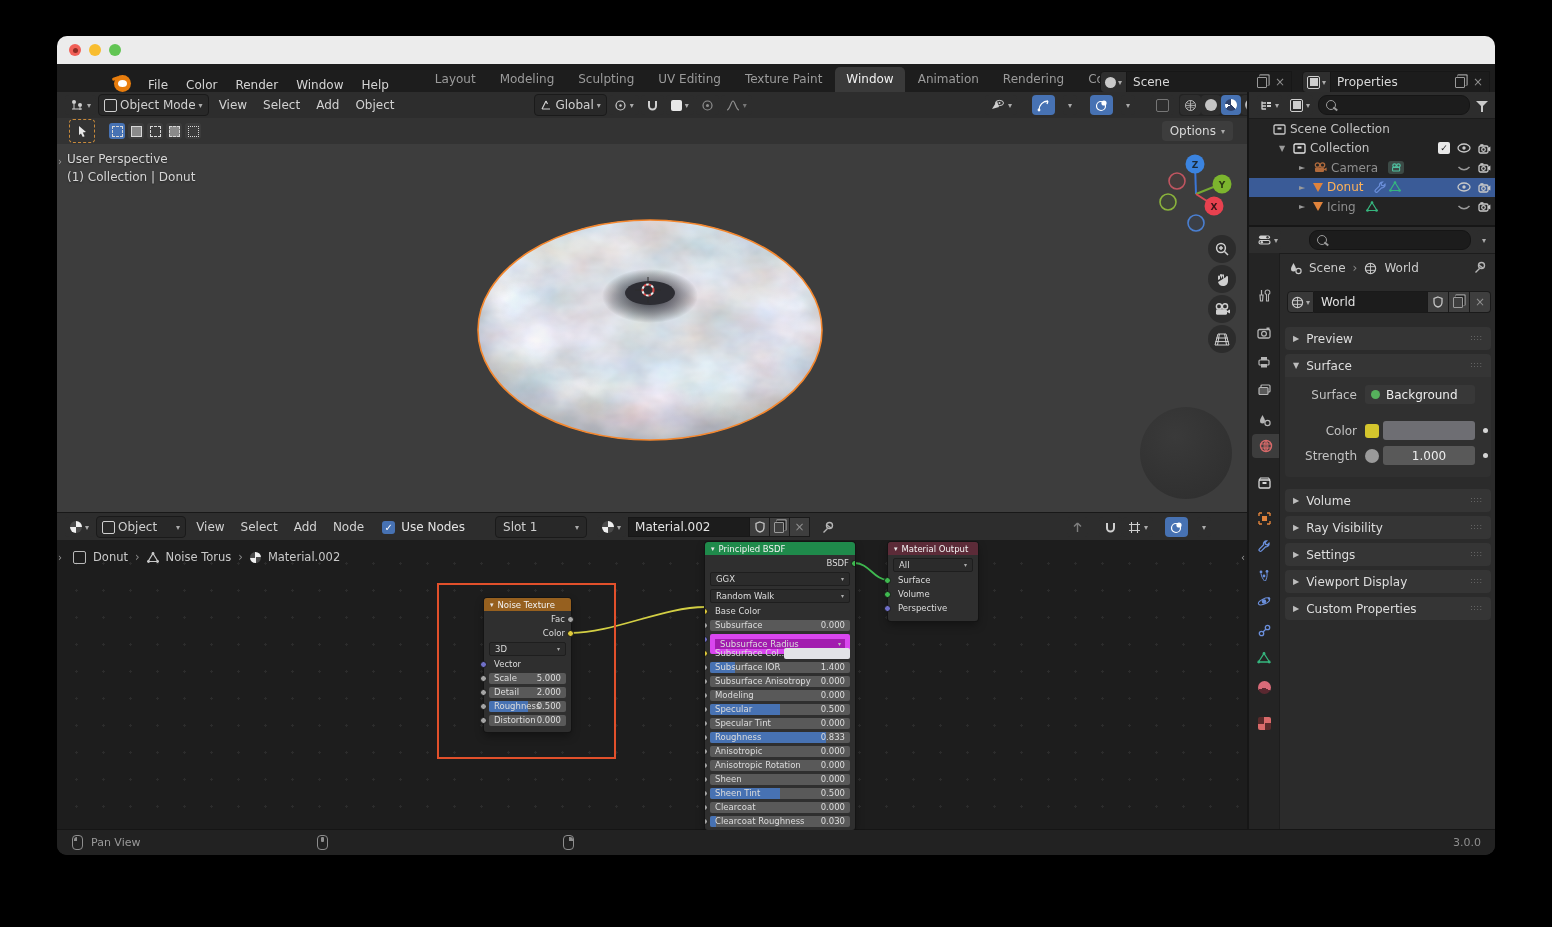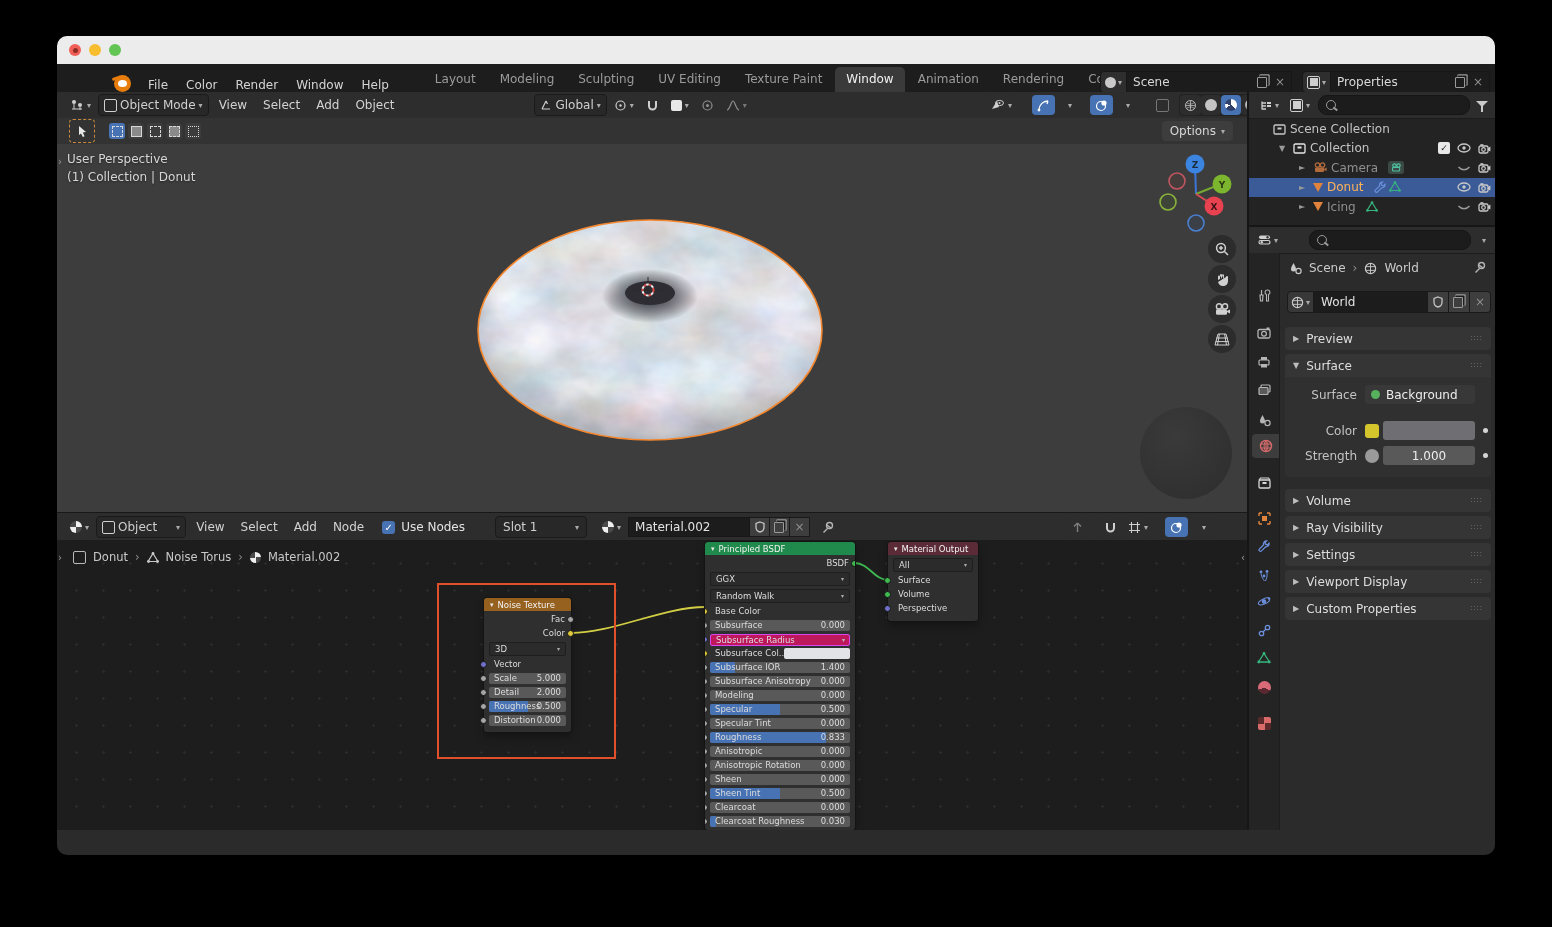--- a/index.html
+++ b/index.html
@@ -139,21 +139,21 @@
   .sock.l{left:-9px;}
   .ndd{height:12px;margin:3px 5px;background:#2b2b2b;border:1px solid #1e1e1e;border-radius:2px;display:flex;align-items:center;justify-content:space-between;padding:0 5px;line-height:12px;}
   .ndd .chev{font-size:6px;}
   .np{position:relative;height:11px;margin:3px 5px;}
   .npw{position:relative;height:11px;border-radius:2px;overflow:hidden;background:#595959;line-height:11px;}
   .npf{position:absolute;left:0;top:0;bottom:0;width:var(--fill,0%);background:#4772b3;}
   .npl{position:absolute;left:5px;z-index:1;white-space:nowrap;}
   .npv{position:absolute;right:5px;z-index:1;}
   .npcbar{display:none;}
   .t-plain .npw{background:transparent;overflow:visible;}
-  .t-dropdown .npw{background:#be185d;border:1px solid #d946ef;height:10px;line-height:10px;}
+  .t-dropdown .npw{background:#a21caf;border:5px solid #d946ef;height:10px;line-height:10px;}
   .t-dropdown .npw::after{content:"▾";position:absolute;right:4px;font-size:6px;color:#bbb;}
   .t-color .npw{background:transparent;overflow:visible;}
   .t-color .npcbar{display:block;position:absolute;right:0;top:0;width:66px;height:11px;border-radius:2px;background:#e2e3e7;}
   .annot{position:absolute;border:2px solid #e2502b;z-index:20;}
   .wires{position:absolute;inset:0;z-index:5;}
   
   .mouse{width:9px;height:13px;border:1px solid #8e8e8e;border-radius:4px;position:relative;display:inline-block;}
   .mouse::after{content:"";position:absolute;background:#8e8e8e;}
   .m-left::after{left:0.5px;top:0.5px;width:3.5px;height:4.5px;border-radius:3px 0 0 0;}
   .m-mid::after{left:3px;top:1px;width:2.5px;height:5px;border-radius:1px;}
@@ -1193,13 +1193,20 @@
             <div class="panel pclosed" style="top: 370px;">
               <span class="parrow">▶</span>
               <span>Custom Properties</span>
               <span class="grip">∷∷</span>
             </div>
           </div>
       </div>
     </div>
 
   </div>
+  <div class="statusbar">
+    <span class="mouse m-left" style="margin-left:15px;"></span>
+    <span style="margin-left:8px;">Pan View</span>
+    <span class="mouse m-mid" style="position:absolute;left:260px;"></span>
+    <span class="mouse m-right" style="position:absolute;left:506px;"></span>
+    <span style="position:absolute;right:14px;color:#8f8f8f;">3.0.0</span>
+  </div>
 </div>
 
 </body></html>

